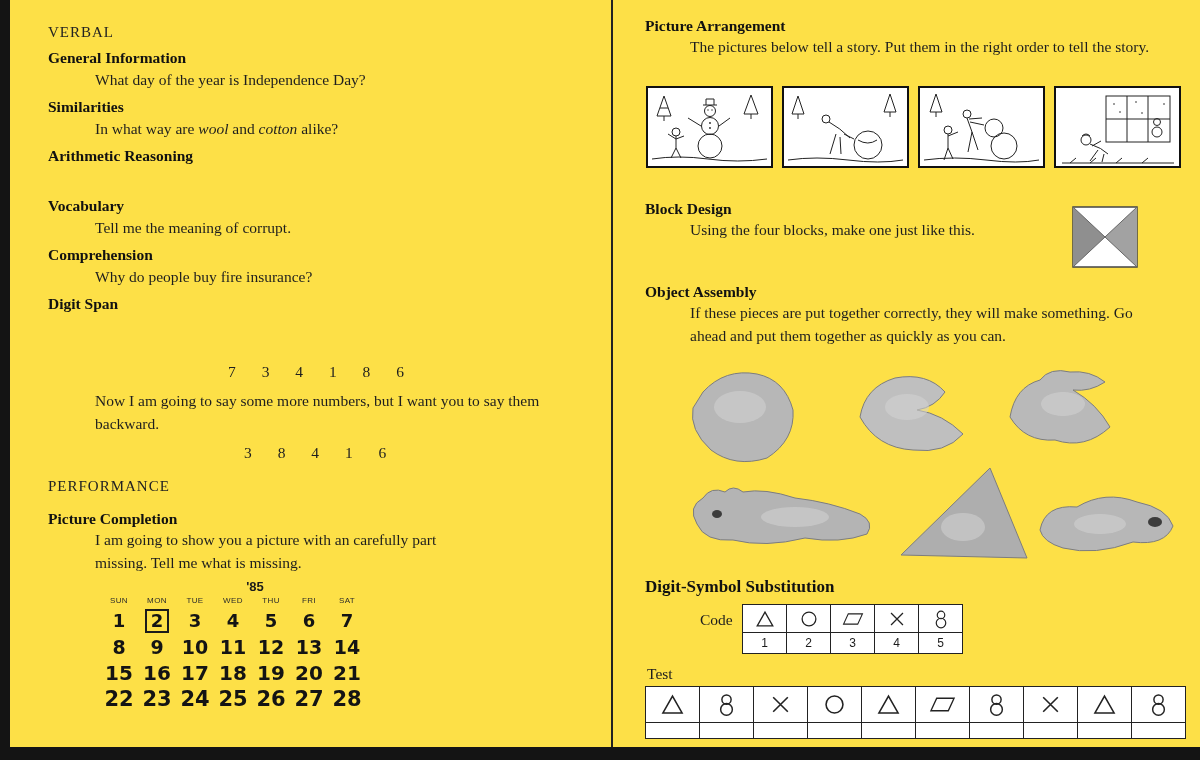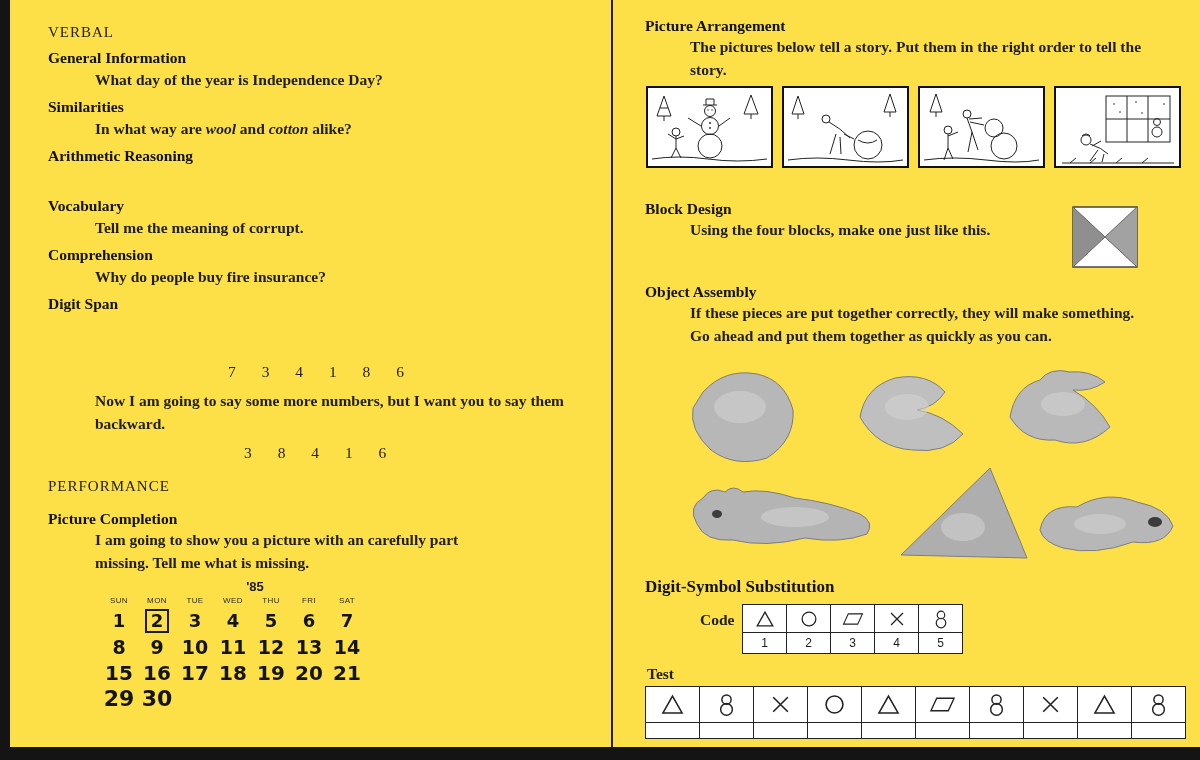--- a/index.html
+++ b/index.html
@@ -5,21 +5,21 @@
   html,body{margin:0;padding:0;background:#6e6e6e;}
   .page{position:relative;width:1200px;height:760px;background:#fde047;overflow:hidden;
         font-family:"Liberation Serif",serif;color:#1b1b1b;}
   .edge-left{position:absolute;left:0;top:0;width:10px;height:760px;background:#141414;}
   .edge-bottom{position:absolute;left:0;top:747px;width:1200px;height:13px;background:#141414;}
   .divider{position:absolute;left:611px;top:0;width:2px;height:747px;background:#222;}
 
   .caps{position:absolute;font-size:15px;letter-spacing:1px;color:#222;}
   .h{position:absolute;font-weight:700;font-size:15.5px;color:#111;}
   .h-big{position:absolute;font-weight:700;font-size:17px;color:#111;}
-  .t{position:absolute;font-size:15.5px;line-height:22.5px;color:#1e1e1e;font-weight:bold;}
+  .t{position:absolute;font-size:15.5px;line-height:22.5px;color:#1e1e1e;}
   .digits{position:absolute;font-size:15.5px;word-spacing:22px;color:#1e1e1e;}
   .em{font-style:italic;}
 
   
   .cal{position:absolute;left:100px;top:579px;width:266px;}
   .cal-year{font-family:"Liberation Sans",sans-serif;font-weight:700;font-size:13px;
             text-align:center;padding-left:44px;height:17px;}
   .cal-grid{display:grid;grid-template-columns:repeat(7,38px);}
   .cal-head{font-family:"Liberation Sans",sans-serif;font-size:8px;letter-spacing:.4px;
             text-align:center;color:#2a2a2a;padding-bottom:3px;}
@@ -121,28 +121,28 @@
     </div>
     <div class="cal-grid r3">
       <div class="cal-cell">15</div>
       <div class="cal-cell">16</div>
       <div class="cal-cell">17</div>
       <div class="cal-cell">18</div>
       <div class="cal-cell">19</div>
       <div class="cal-cell">20</div>
       <div class="cal-cell">21</div>
     </div>
-    <div class="cal-grid r5">
-      <div class="cal-cell">29</div>
-      <div class="cal-cell">30</div>
-      <div class="cal-cell"></div>
-      <div class="cal-cell"></div>
-      <div class="cal-cell"></div>
-      <div class="cal-cell"></div>
-      <div class="cal-cell"></div>
+    <div class="cal-grid r4">
+      <div class="cal-cell">22</div>
+      <div class="cal-cell">23</div>
+      <div class="cal-cell">24</div>
+      <div class="cal-cell">25</div>
+      <div class="cal-cell">26</div>
+      <div class="cal-cell">27</div>
+      <div class="cal-cell">28</div>
     </div>
   </div>
 
   <div class="h" style="left:645px;top:17px;">Picture Arrangement</div>
   <div class="t" style="left:690px;top:36px;width:470px;">The pictures below tell a story. Put them in the right order to tell the story.</div>
 
   <div class="frames">
     <div class="frame">
       <svg viewBox="0 0 123 78">
         <g stroke="#222" fill="none" stroke-width="1">

